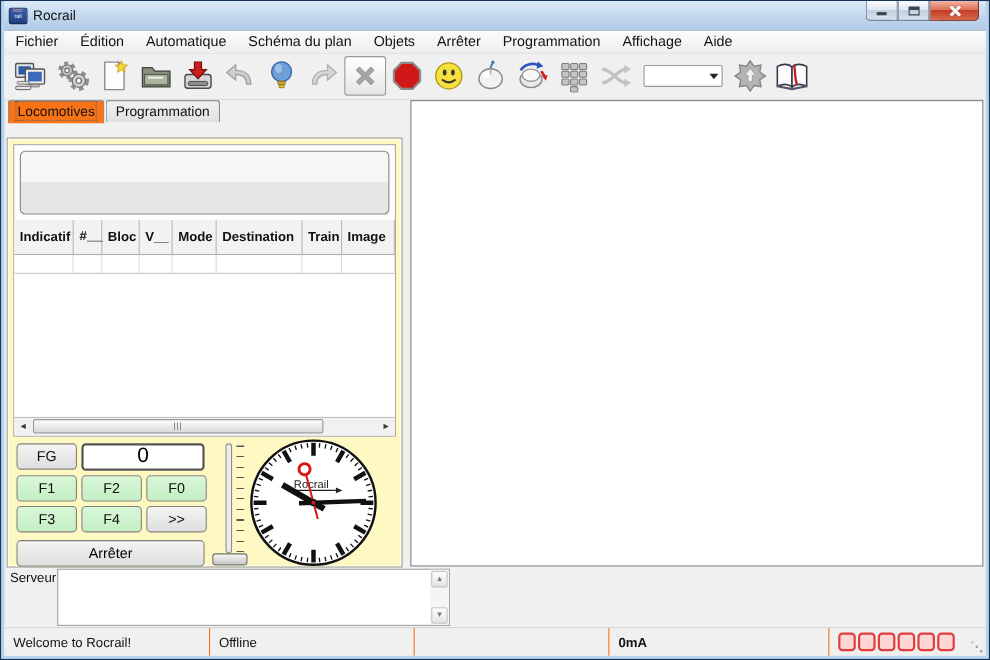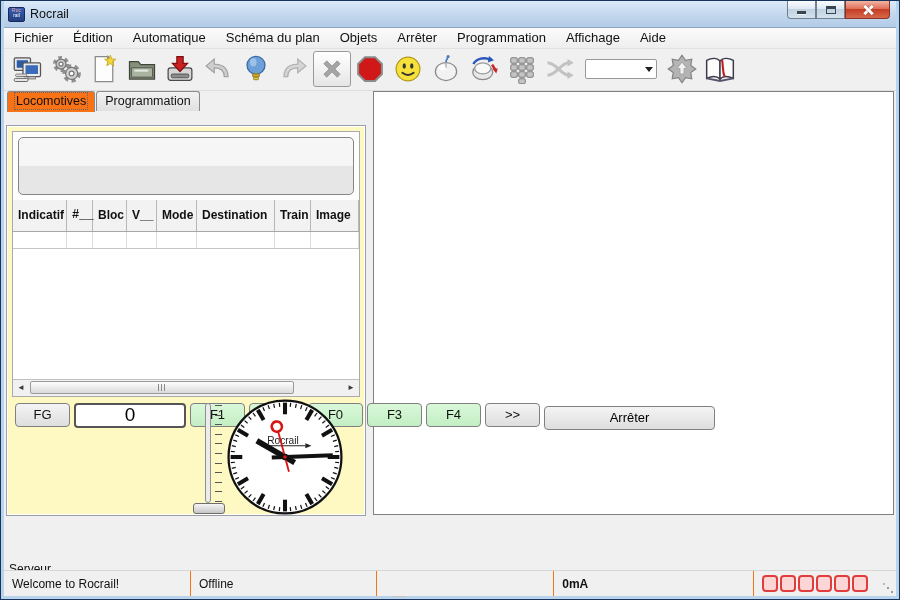--- a/index.html
+++ b/index.html
@@ -76,21 +76,21 @@
   .hscroll { height:17px; border-top:1px solid #c0c0c0; background:#f1f1f1; display:flex; align-items:center; position:relative; }
   .harrow { width:16px; height:16px; font-size:8px; color:#3a3a3a; display:flex; align-items:center; justify-content:center; }
   .htrack { flex:1; height:16px; position:relative; }
   .hthumb { position:absolute; left:1px; top:1px; width:84%; height:13px;
     background:linear-gradient(#fdfdfd,#dadada); border:1px solid #9a9a9a; border-radius:2px;
     display:flex; align-items:center; justify-content:center; }
   .hgrip { width:8px; height:7px;
     background:repeating-linear-gradient(to right,#8a8a8a 0 1px,transparent 1px 3px); }
 
   .throttle { flex:1; position:relative; }
-  .t-rows { position:absolute; left:8px; top:6px; display:flex; flex-direction:row; gap:4px; }
+  .t-rows { position:absolute; left:8px; top:6px; display:flex; flex-direction:column; gap:4px; }
   .t-row { display:flex; gap:4px; }
   .fbtn { width:55px; height:24px; border:1px solid #808080; border-radius:4px;
     background:linear-gradient(#f4f4f4,#dedede); font-size:13px; color:#111;
     display:flex; align-items:center; justify-content:center; }
   .fbtn.green { background:linear-gradient(#d9f8d9,#c3eec3); }
   .speed-box { width:112px; height:25px; border:2px solid #555; border-radius:4px; background:#fff;
     font-size:19px; display:flex; align-items:center; justify-content:center; }
   .stop-btn { width:171px; height:24px; border:1px solid #808080; border-radius:4px;
     background:linear-gradient(#f4f4f4,#dedede); font-size:13px;
     display:flex; align-items:center; justify-content:center; }
@@ -102,21 +102,21 @@
     background:repeating-linear-gradient(to bottom,#555 0 1px,transparent 1px 9.6px); }
   .vhandle { position:absolute; left:0; top:102px; width:32px; height:11px;
     background:linear-gradient(#f6f6f6,#c6c6c6); border:1px solid #6e6e6e; border-radius:3px; }
 
   .clock-wrap { position:absolute; left:218px; top:0px; width:120px; height:120px; }
 
   .right-panel { flex:1; background:#fff; border:1px solid #808080; margin:0 2px 2px 5px; }
 
   
   .io { height:53px; display:flex; }
-  .io-col { display:flex; flex-direction:column;margin-top:44px; }
+  .io-col { display:flex; flex-direction:row; }
   .io-col.server { width:406px; }
   .io-col.central { flex:1; margin-left:4px; }
   .io-label { font-size:12px; color:#111; padding:1px 0 1px 5px; height:16px; }
   .io-box { flex:1; background:#fff; border:1px solid #a0a0a0; position:relative; margin:0 1px 1px 1px; }
   .mini-scroll { position:absolute; right:0px; top:0px; bottom:0px; width:17px;
     display:flex; flex-direction:column; justify-content:space-between; padding:1px; background:#f5f5f5; }
   .mini-btn { height:15px; font-size:7px; color:#7a7a7a; display:flex; align-items:center; justify-content:center;
     background:linear-gradient(#fdfdfd,#e4e4e4); border:1px solid #c4c4c4; border-radius:2px; }
 
   

